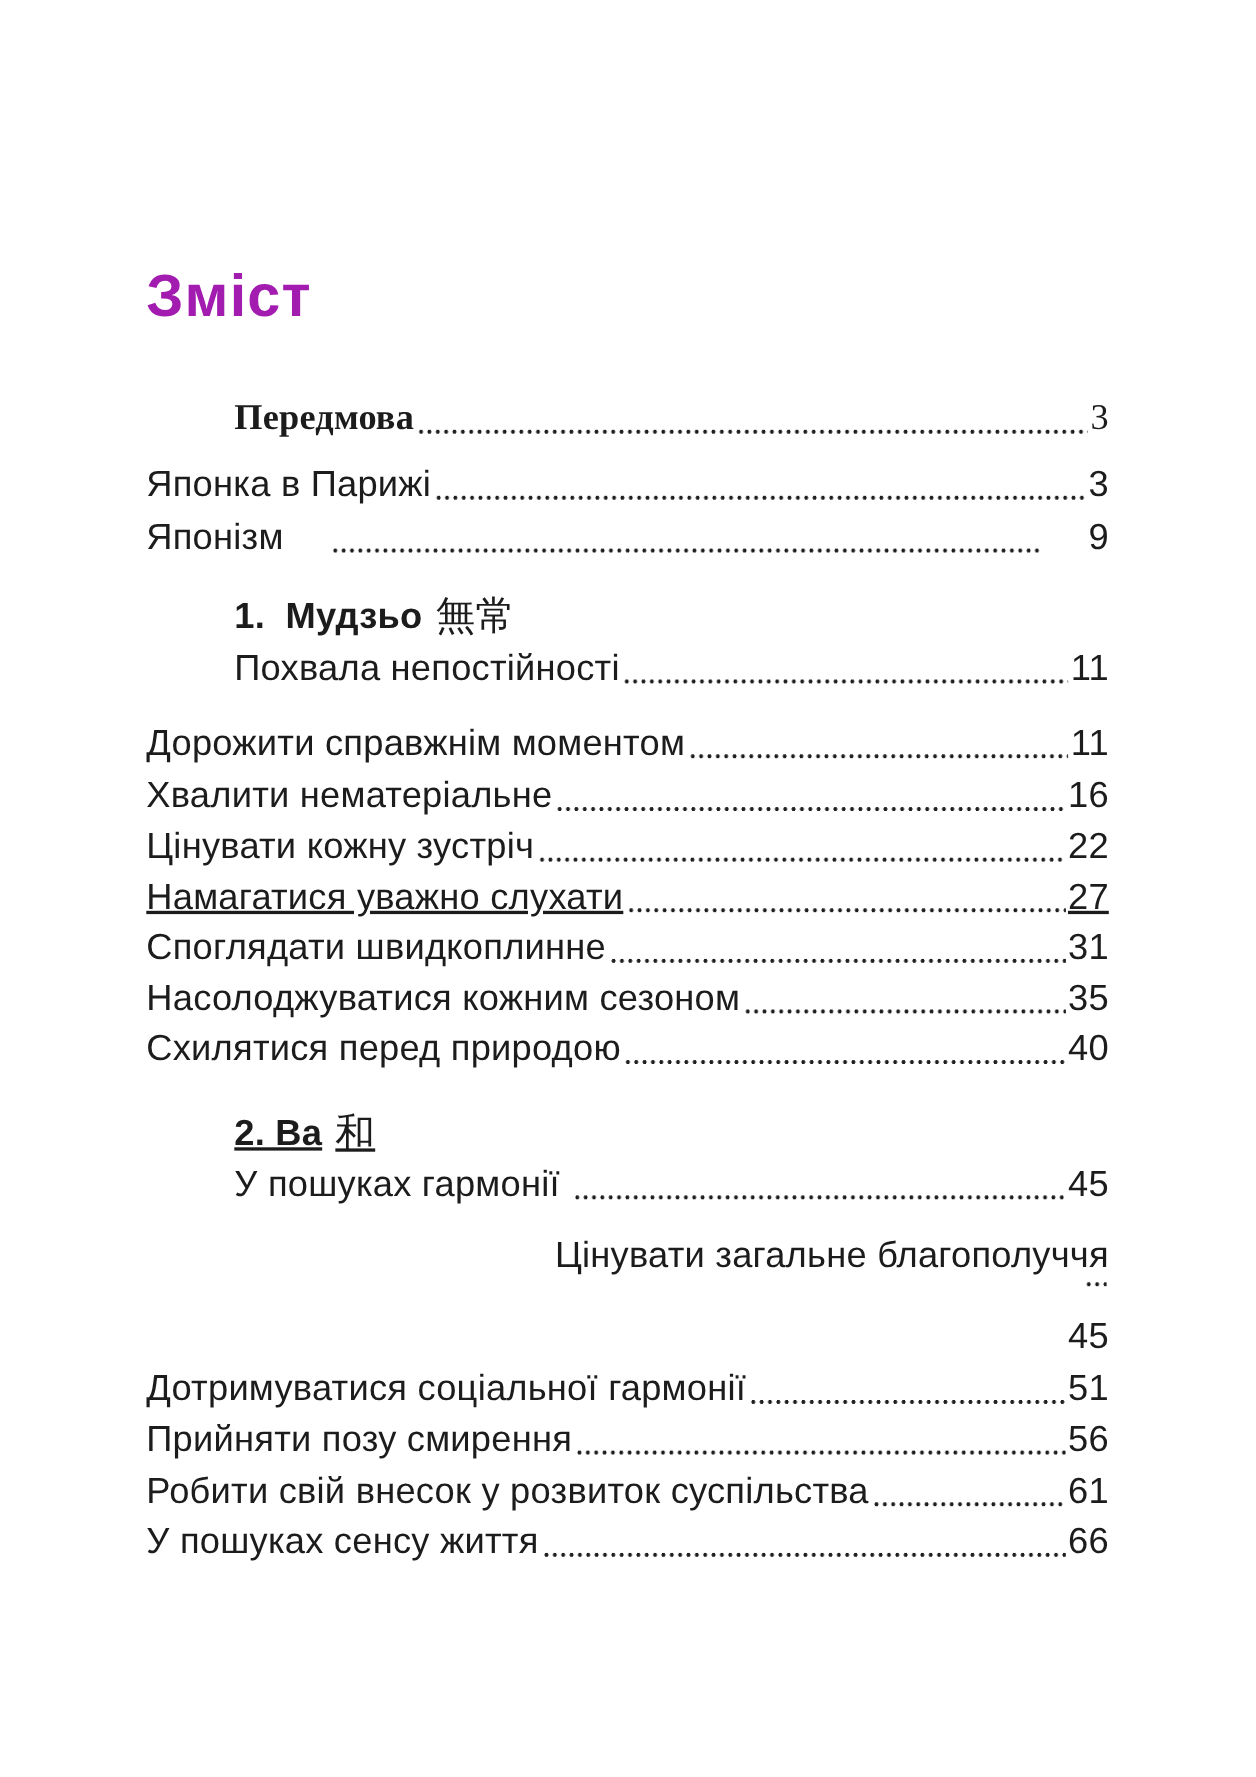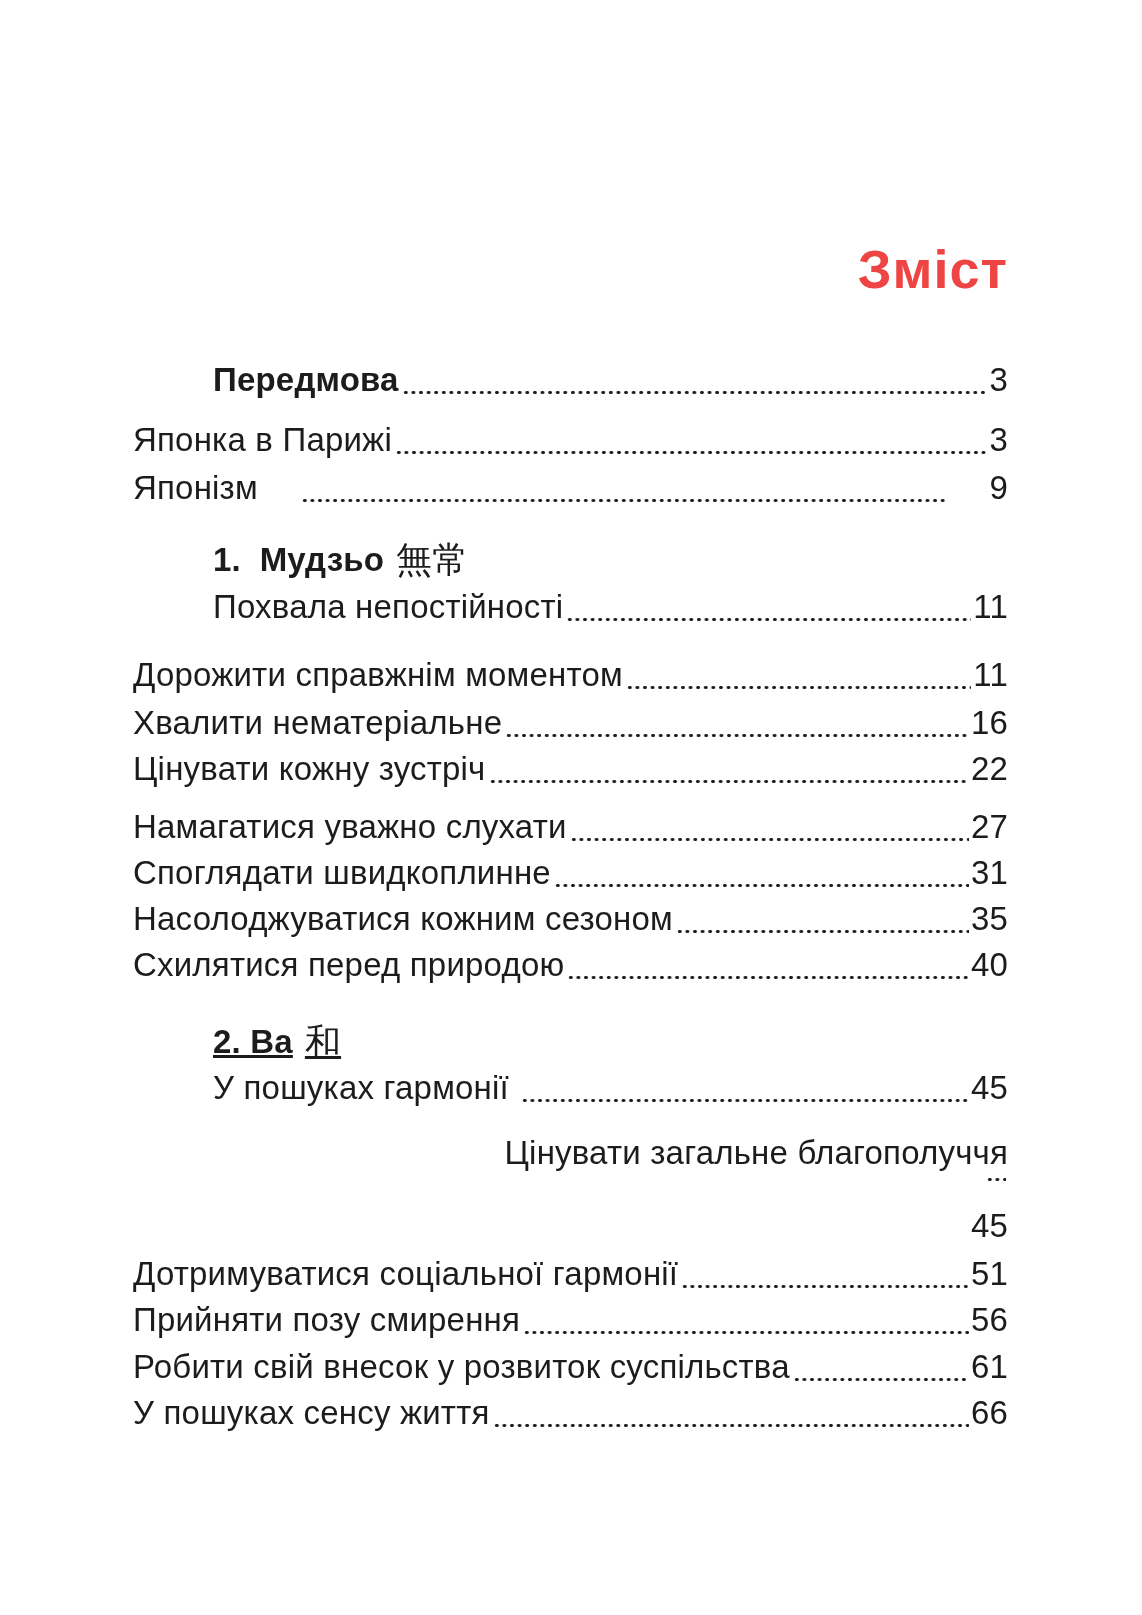--- a/index.html
+++ b/index.html
@@ -16,26 +16,26 @@
   }
   .page {
     box-sizing: border-box;
     width: 1142px;
     height: 1615px;
     padding: 238px 134px 0 133px;
     background: #ffffff;
   }
   .title {
     margin: 0 0 57px 0;
-    text-align: right;
+    text-align: left;
     font-size: 54px;
     line-height: 62px;
     font-weight: bold;
     letter-spacing: 1px;
-    color: #ef4444;
+    color: #a21caf;
   }
   .entries { }
   .row {
     display: flex;
     align-items: flex-end;
     font-size: 33px;
     line-height: 46px;
     letter-spacing: 0.2px;
   }
   .row .label { white-space: pre; }
@@ -60,21 +60,21 @@
     background-repeat: repeat-x;
     background-position: 0 0;
   }
 </style>
 </head>
 <body>
 
 <div class="page">
   <h1 class="title">Зміст</h1>
   <div class="entries" id="entries">
-      <div class="row indent bold" style="margin-top: 0px;">
+      <div class="row indent bold" style="margin-top: 0px; font-family: Liberation Serif, serif;">
     <span class="label">Передмова</span>
 
     <span class="dots"></span>
     <span class="num">3</span>
   </div>
       <div class="row" style="margin-top: 14px;">
     <span class="label">Японка в Парижі</span>
 
     <span class="dots"></span>
     <span class="num">3</span>
@@ -107,21 +107,21 @@
 
     <span class="dots"></span>
     <span class="num">16</span>
   </div>
       <div class="row" style="margin-top: 0px;">
     <span class="label">Цінувати кожну зустріч</span>
 
     <span class="dots"></span>
     <span class="num">22</span>
   </div>
-      <div class="row" style="margin-top: 12px;">
+      <div class="row" style="margin-top: 0px; text-decoration: underline;">
     <span class="label">Намагатися уважно слухати</span>
 
     <span class="dots"></span>
     <span class="num">27</span>
   </div>
       <div class="row" style="margin-top: 0px;">
     <span class="label">Споглядати швидкоплинне</span>
 
     <span class="dots"></span>
     <span class="num">31</span>

